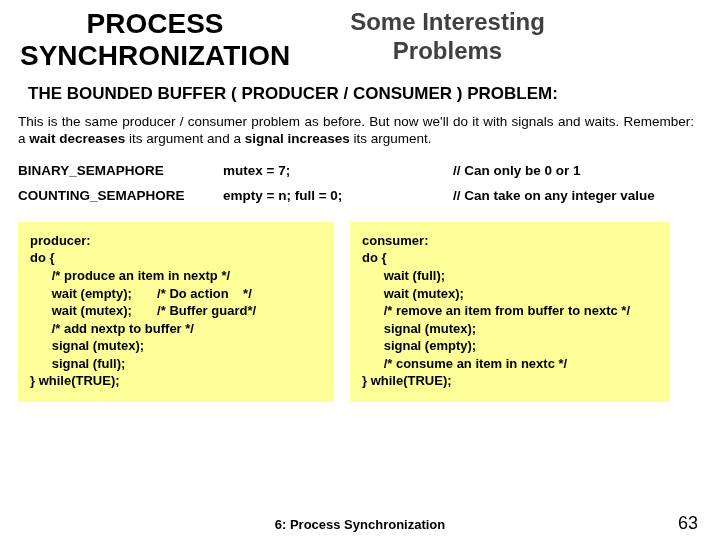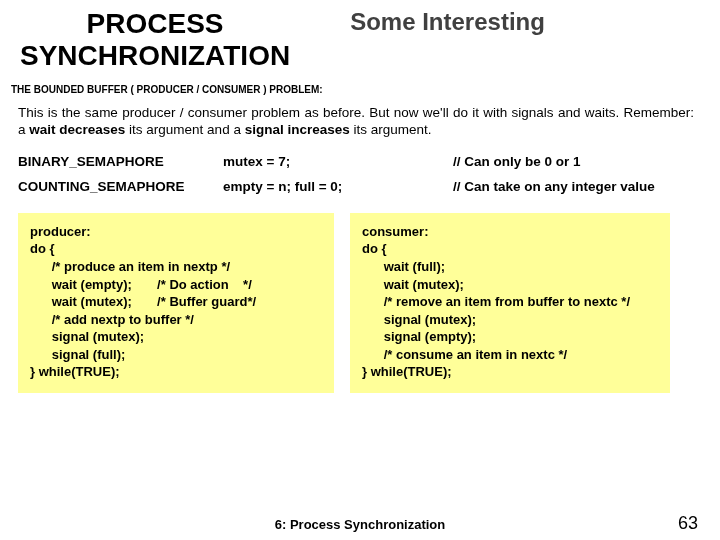--- a/index.html
+++ b/index.html
@@ -27,23 +27,23 @@
   }
   .title-right {
     font-size: 24px;
     font-weight: bold;
     color: #404040;
     text-align: center;
     line-height: 1.2;
     margin-left: 60px;
   }
   .problem-heading {
-    font-size: 10px;
+    font-size: 17px;
     font-weight: bold;
-    margin: 6px 0 10px 1px;
+    margin: 6px 0 10px 18px;
   }
   .intro {
     font-size: 13.5px;
     margin: 0 8px 14px 8px;
     text-align: justify;
     line-height: 1.25;
   }
   .sem-decls {
     font-size: 13.5px;
     font-weight: bold;
@@ -90,20 +90,21 @@
 </head>
 <body>
 
 <div class="header-row">
   <div class="title-left">
     <span>PROCESS</span><br>
     <span>SYNCHRONIZATION</span>
   </div>
   <div class="title-right">
     <span>Some Interesting</span><br>
+    <span>Problems</span>
   </div>
 </div>
 
 <div class="problem-heading">THE BOUNDED BUFFER ( PRODUCER / CONSUMER ) PROBLEM:</div>
 
 <div class="intro" id="intro">This is the same producer / consumer problem as before. But now we'll do it with signals and waits. Remember: a <b>wait decreases</b> its argument and a <b>signal increases</b> its argument.</div>
 
 <div class="sem-decls">
   <div class="sem-row">
     <span class="sem-type">BINARY_SEMAPHORE</span>

